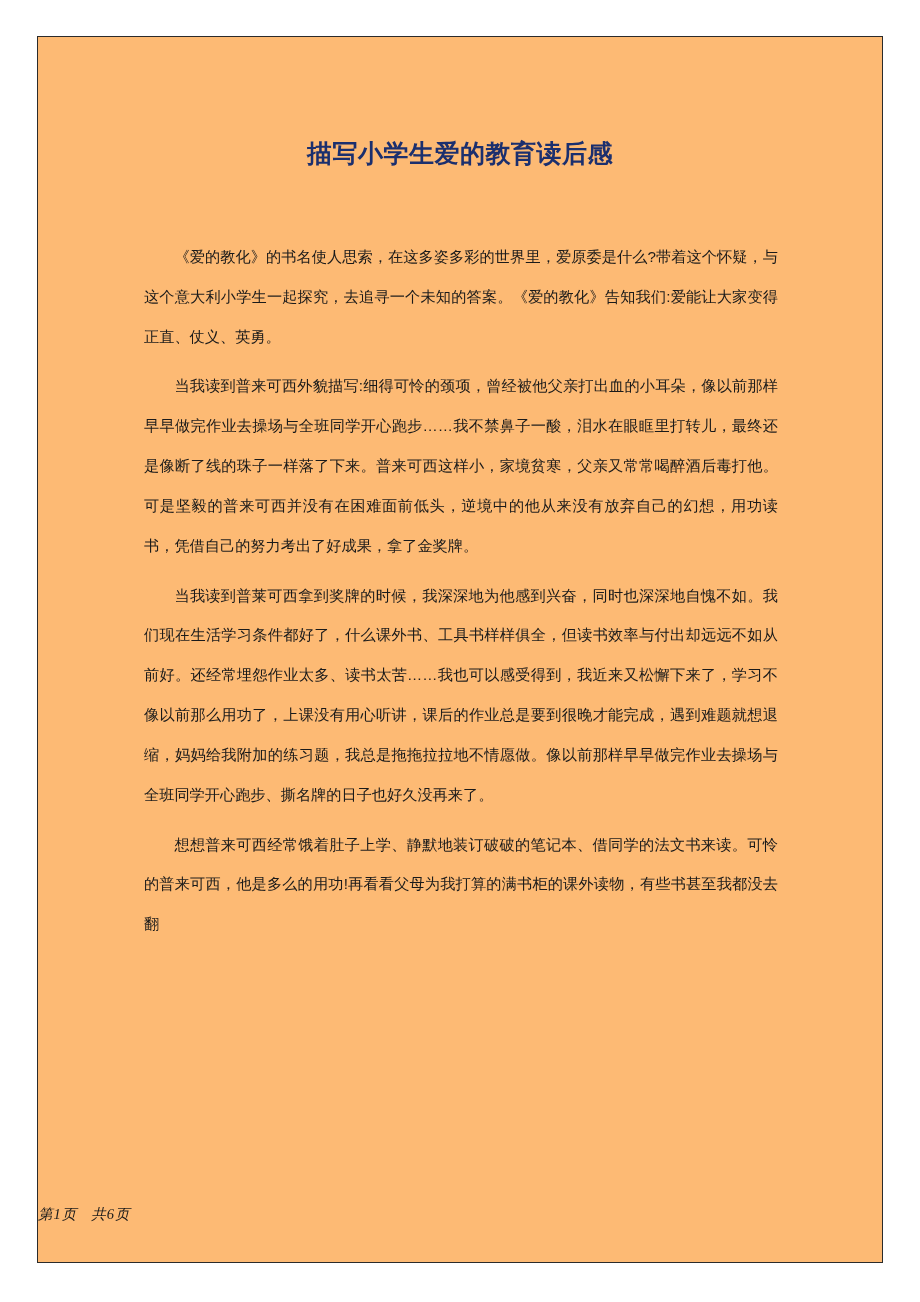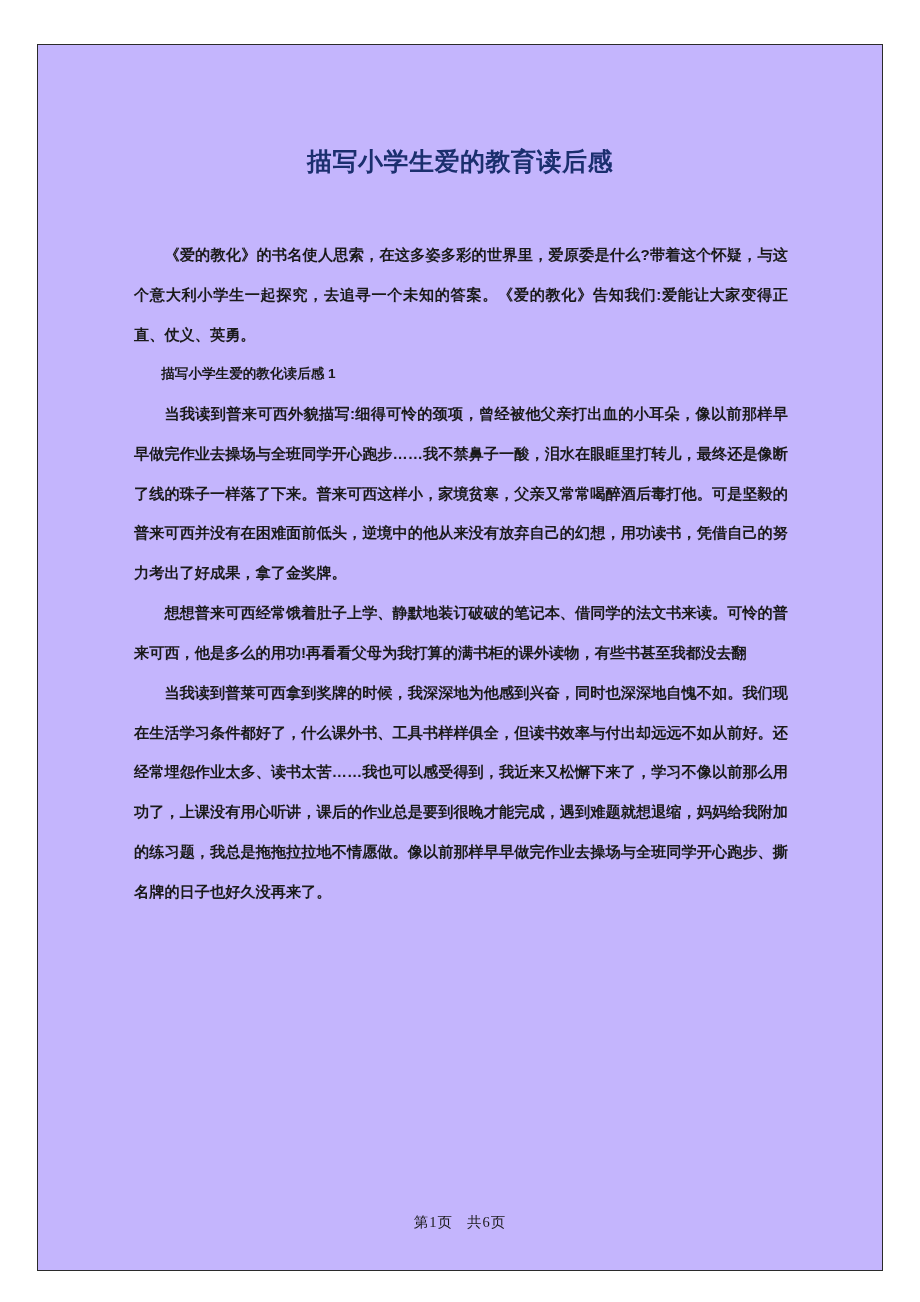--- a/index.html
+++ b/index.html
@@ -9,26 +9,26 @@
   }
   body {
     width: 920px;
     height: 1302px;
     font-family: "Liberation Sans", "DejaVu Sans", sans-serif;
     -webkit-font-smoothing: antialiased;
   }
   .page {
     position: absolute;
     left: 37px;
-    top: 44px;
+    top: 36px;
     width: 846px;
     height: 1227px;
     box-sizing: border-box;
     border: 1px solid #2b2b2b;
-    background: #c4b5fd;
+    background: #fdba74;
   }
   .page-inner {
     position: absolute;
     left: 0;
     top: 0;
     right: 0;
     bottom: 0;
   }
   .doc-title {
     position: absolute;
@@ -42,64 +42,62 @@
     letter-spacing: 0.5px;
     line-height: 1.2;
   }
   .body-area {
     position: absolute;
     left: 96px;
     top: 190px;
     width: 654px;
   }
   p.para {
-    margin: 0;
+    margin: 10px;
     font-size: 15.2px;
     color: #1a1a1a;
     line-height: 2.62;
     text-align: justify;
     text-justify: inter-ideograph;
     text-indent: 2em;
     word-break: break-all;
-    font-weight: bold;
   }
   p.para.sub {
     font-size: 13.6px;
     line-height: 2.9;
   }
   .footer {
     position: absolute;
     left: 0;
     right: 0;
     bottom: 38px;
-    text-align: center;
     font-family: "Liberation Serif", "DejaVu Serif", serif;
     font-size: 14.5px;
     color: #1a1a1a;
     letter-spacing: 1px;
+    font-style: italic;
   }
   .footer .gap {
     display: inline-block;
     width: 14px;
   }
 </style>
 </head>
 <body>
 
 <div class="page">
   <div class="page-inner">
 
     <h1 class="doc-title">描写小学生爱的教育读后感</h1>
 
     <div class="body-area">
       <p class="para">《爱的教化》的书名使人思索，在这多姿多彩的世界里，爱原委是什么?带着这个怀疑，与这个意大利小学生一起探究，去追寻一个未知的答案。《爱的教化》告知我们:爱能让大家变得正直、仗义、英勇。</p>
-      <p class="para sub">描写小学生爱的教化读后感 1</p>
       <p class="para">当我读到普来可西外貌描写:细得可怜的颈项，曾经被他父亲打出血的小耳朵，像以前那样早早做完作业去操场与全班同学开心跑步……我不禁鼻子一酸，泪水在眼眶里打转儿，最终还是像断了线的珠子一样落了下来。普来可西这样小，家境贫寒，父亲又常常喝醉酒后毒打他。可是坚毅的普来可西并没有在困难面前低头，逆境中的他从来没有放弃自己的幻想，用功读书，凭借自己的努力考出了好成果，拿了金奖牌。</p>
+      <p class="para">当我读到普莱可西拿到奖牌的时候，我深深地为他感到兴奋，同时也深深地自愧不如。我们现在生活学习条件都好了，什么课外书、工具书样样俱全，但读书效率与付出却远远不如从前好。还经常埋怨作业太多、读书太苦……我也可以感受得到，我近来又松懈下来了，学习不像以前那么用功了，上课没有用心听讲，课后的作业总是要到很晚才能完成，遇到难题就想退缩，妈妈给我附加的练习题，我总是拖拖拉拉地不情愿做。像以前那样早早做完作业去操场与全班同学开心跑步、撕名牌的日子也好久没再来了。</p>
       <p class="para">想想普来可西经常饿着肚子上学、静默地装订破破的笔记本、借同学的法文书来读。可怜的普来可西，他是多么的用功!再看看父母为我打算的满书柜的课外读物，有些书甚至我都没去翻</p>
-      <p class="para">当我读到普莱可西拿到奖牌的时候，我深深地为他感到兴奋，同时也深深地自愧不如。我们现在生活学习条件都好了，什么课外书、工具书样样俱全，但读书效率与付出却远远不如从前好。还经常埋怨作业太多、读书太苦……我也可以感受得到，我近来又松懈下来了，学习不像以前那么用功了，上课没有用心听讲，课后的作业总是要到很晚才能完成，遇到难题就想退缩，妈妈给我附加的练习题，我总是拖拖拉拉地不情愿做。像以前那样早早做完作业去操场与全班同学开心跑步、撕名牌的日子也好久没再来了。</p>
     </div>
 
     <div class="footer">
       <span>第</span><span>1</span><span>页</span><span class="gap"></span><span>共</span><span>6</span><span>页</span>
     </div>
 
   </div>
 </div>
 
 </body></html>

